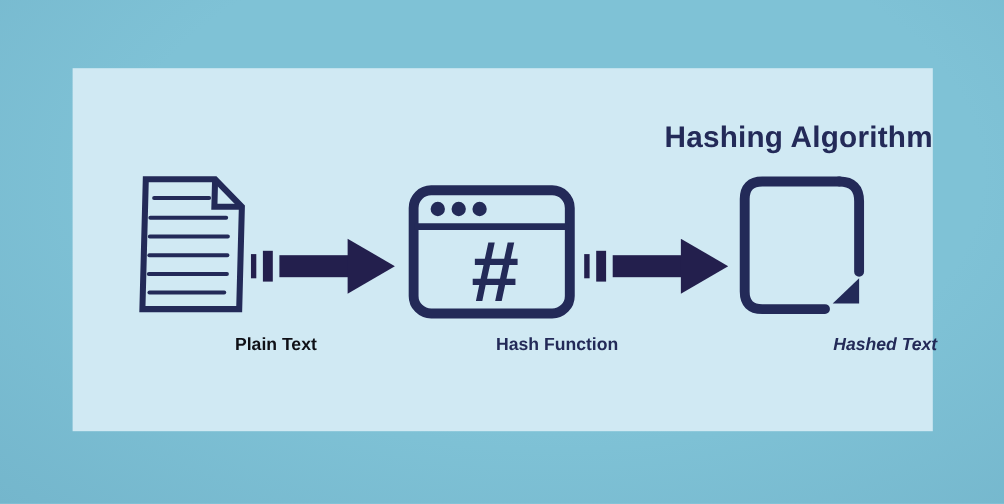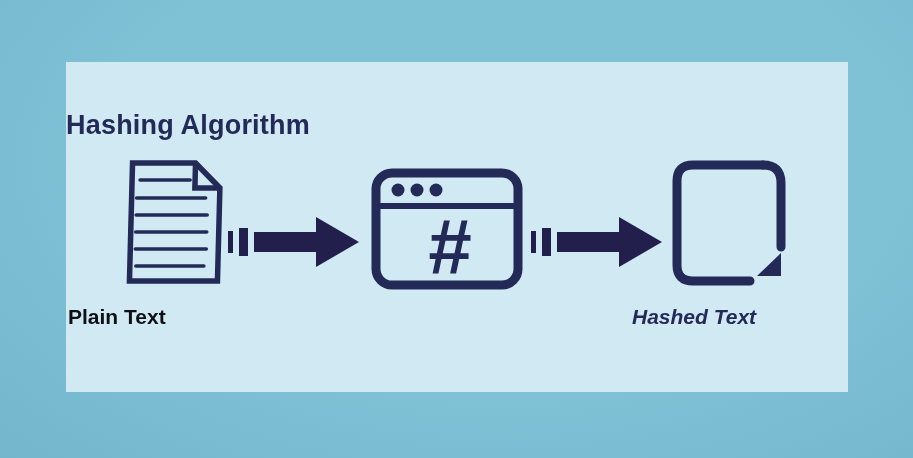--- a/index.html
+++ b/index.html
@@ -16,38 +16,38 @@
   .panel {
     position: absolute;
     left: 66px; top: 62px;
     width: 782px; height: 330px;
     background: var(--panel-background, #d0e9f3);
   }
   .title {
     position: absolute;
     top: 48px; left: 0;
     width: 100%;
-    text-align: left;
+    text-align: right;
     font-size: 27px;
     font-weight: 700;
     letter-spacing: 0.2px;
     color: var(--navy, #252c5e);
   }
   .icon-doc      { position: absolute; left: 55px;  top: 96px;  width: 104px; height: 128px; color: var(--navy, #232a58); transform: skewX(-1.5deg); }
   .icon-window   { position: absolute; left: 305px; top: 106px; width: 152px; height: 122px; color: var(--navy, #232a58); }
   .icon-hdoc     { position: absolute; left: 605px; top: 97px;  width: 116px; height: 128px; color: var(--navy, #232a58); }
   .arrow         { position: absolute; top: 152px; width: 133px; height: 56px; color: var(--arrow, #231f4d); }
   .arrow.a1      { left: 162px; }
   .arrow.a2      { left: 465px; }
   .node-label {
     position: absolute;
     top: 243px;
     width: 220px;
-    text-align: left;
-    font-size: 21px;
+    text-align: right;
+    font-size: 16px;
     font-weight: 700;
     color: var(--navy, #232a58);
   }
   .label-plain  { left: 2px;   color: var(--plain-label-ink, #0f1016); }
   .label-hash   { left: 276px; }
   .label-hashed { left: 566px; font-style: italic; }
   .hash-output {
     position: absolute;
     left: 616px; top: 113px;
     width: 94px;
@@ -114,16 +114,17 @@
     <svg class="icon-hdoc" viewBox="0 0 116 128" aria-hidden="true">
       <g fill="none" stroke="currentColor" stroke-width="9" stroke-linecap="round">
         <path d="M 92 6 H 22 Q 6 6 6 22 V 106 Q 6 122 22 122 H 79"></path>
         <path d="M 92 6 Q 110 6 110 24 V 88"></path>
       </g>
       <polygon points="86,117 110,94 110,117" fill="currentColor"></polygon>
     </svg>
 
 
     <div class="node-label label-plain">Plain Text</div>
+    <div class="node-label label-hash">Hash Function</div>
     <div class="node-label label-hashed">Hashed Text</div>
 
   </div>
 </div>
 
 </body></html>

